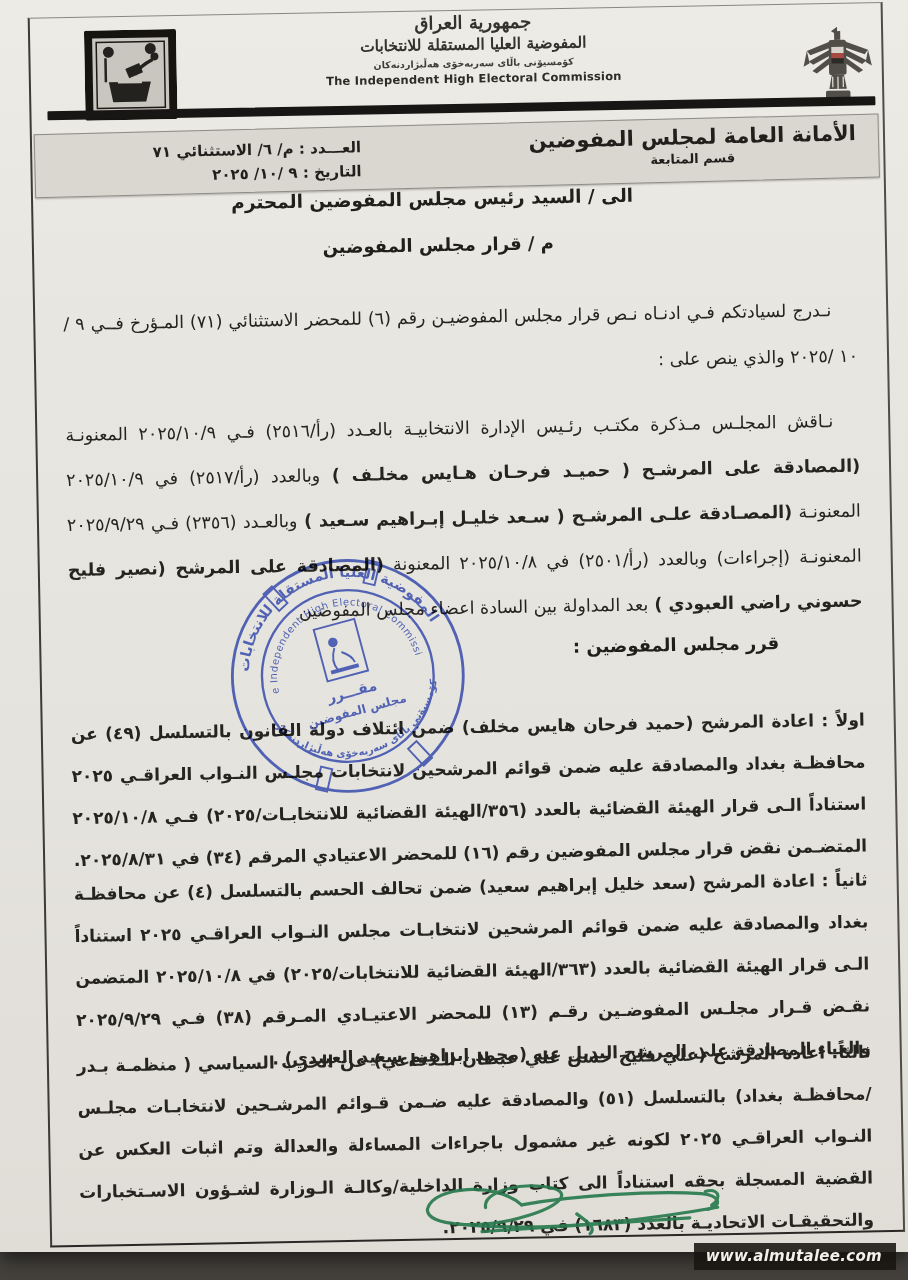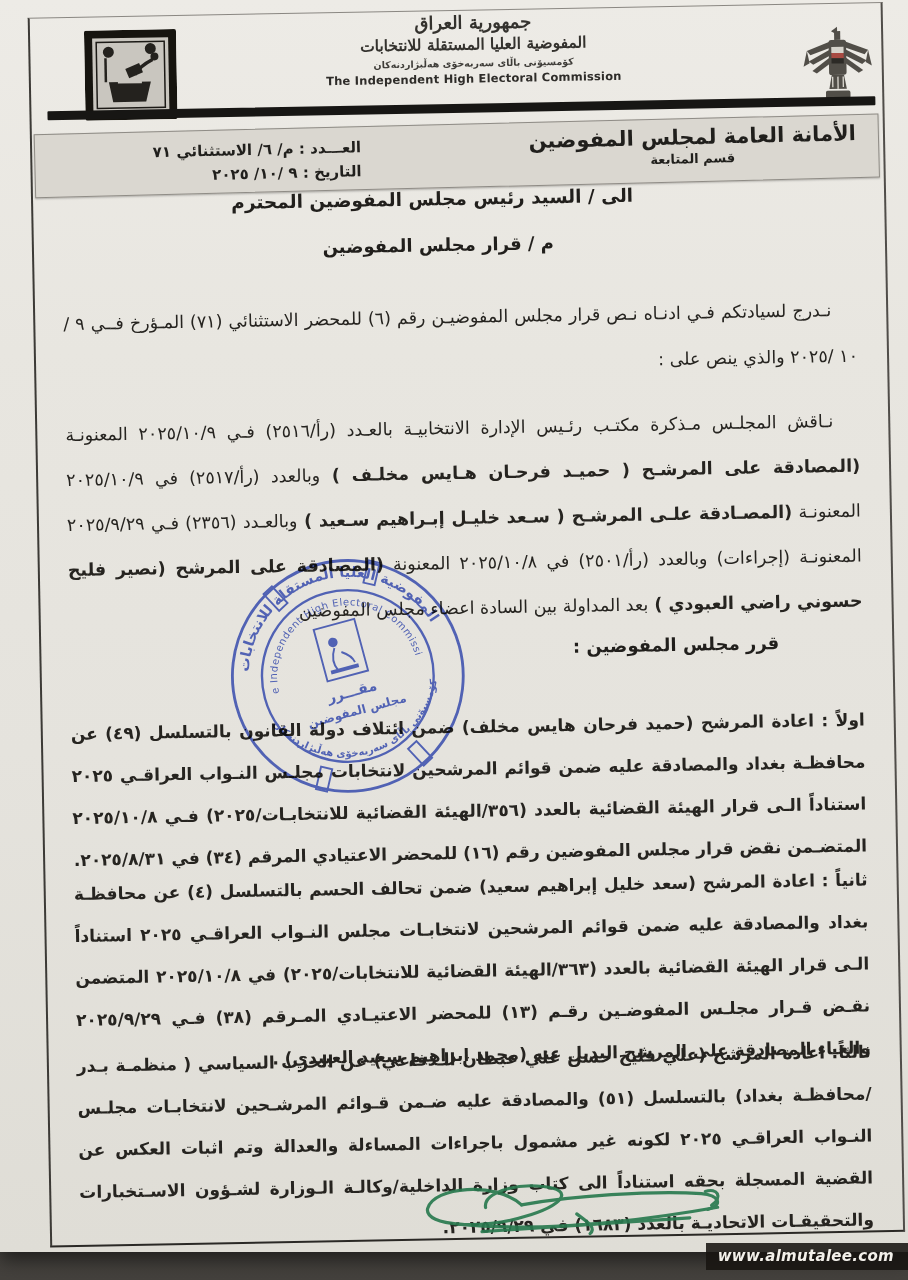--- a/index.html
+++ b/index.html
@@ -37,21 +37,21 @@
   .discussion{top:406px;line-height:45px;text-indent:26px;}
   .decision{position:absolute;right:130px;top:638px;direction:rtl;font-weight:bold;font-size:18px;color:#211f1c;}
   .item{font-weight:bold;line-height:42px;font-size:17px;}
   .item1{top:706px;}
   .item2{top:866px;}
   .item3{top:1038px;}
   
   .stamp{position:absolute;left:222px;top:550px;width:248px;height:248px;
     transform:rotate(-14deg);mix-blend-mode:multiply;opacity:.88;}
   .sig{position:absolute;left:360px;top:1172px;width:420px;height:72px;}
-  .watermark{position:absolute;right:0;bottom:10px;background:rgba(24,21,17,.88);
+  .watermark{position:absolute;right:12px;bottom:10px;background:rgba(24,21,17,.88);
     color:#f3f0ea;font-style:italic;font-weight:bold;font-size:15px;padding:4px 14px 5px 12px;letter-spacing:.3px;}
   .stamp-blue{fill:#3c50ae;}
   .stamp-stroke{stroke:#3c50ae;fill:none;}
 </style>
 </head>
 <body>
 
 <div class="scene">
   <div class="paper">
     <div class="tilt">

